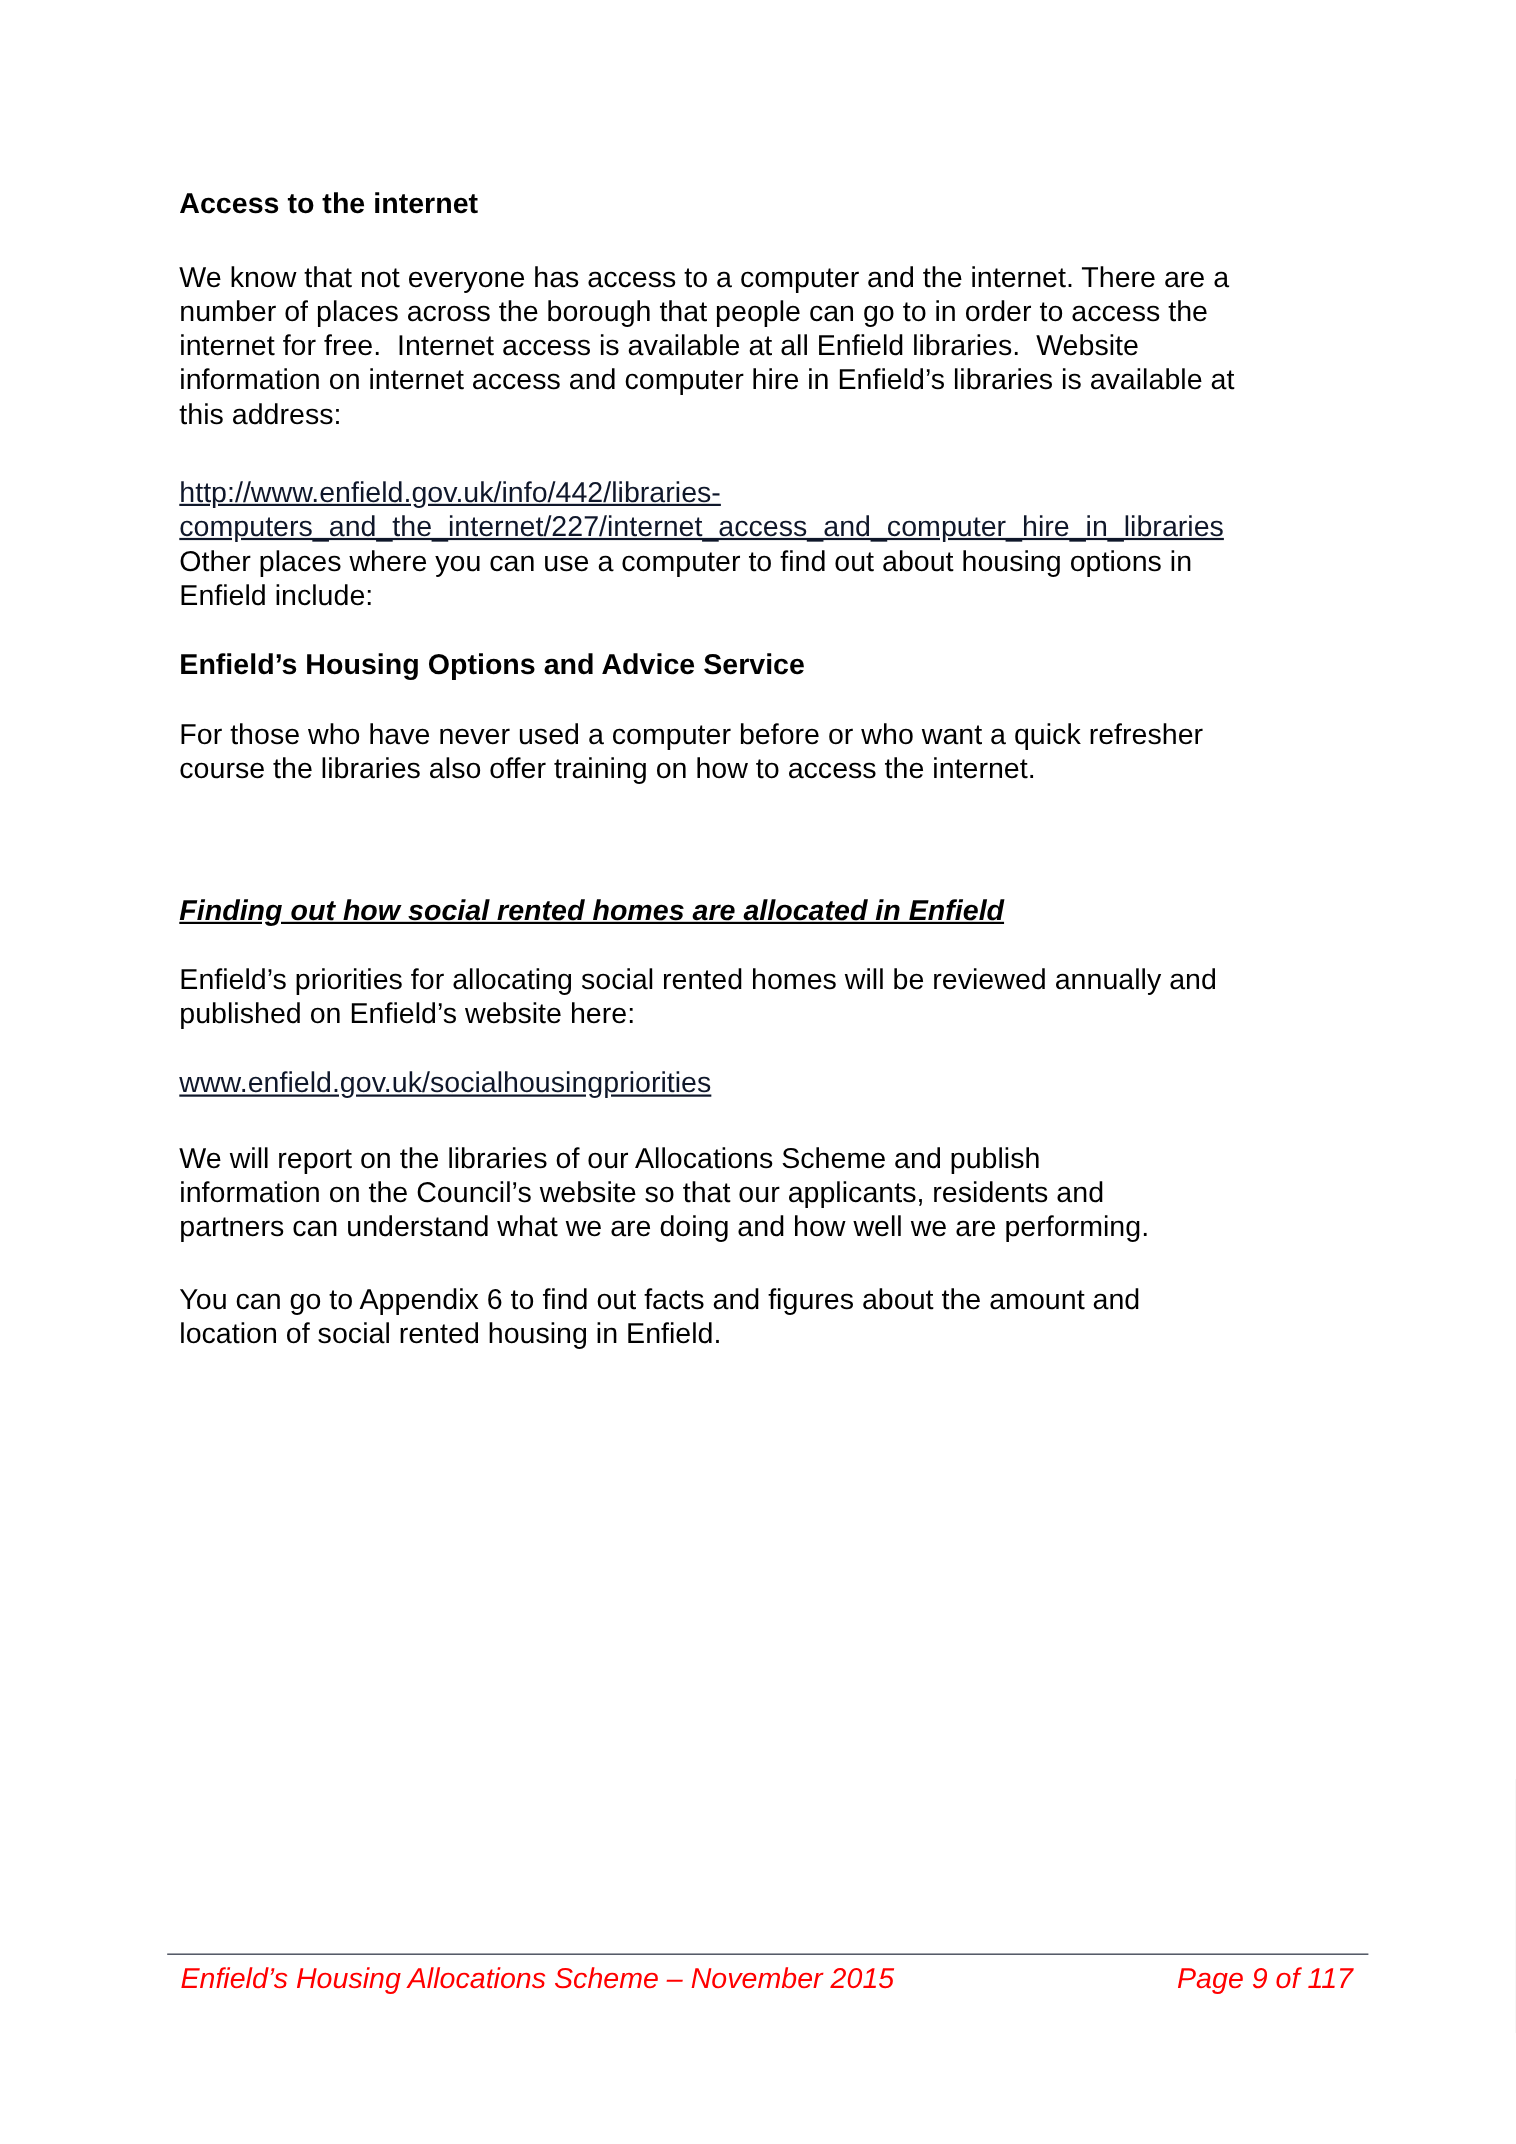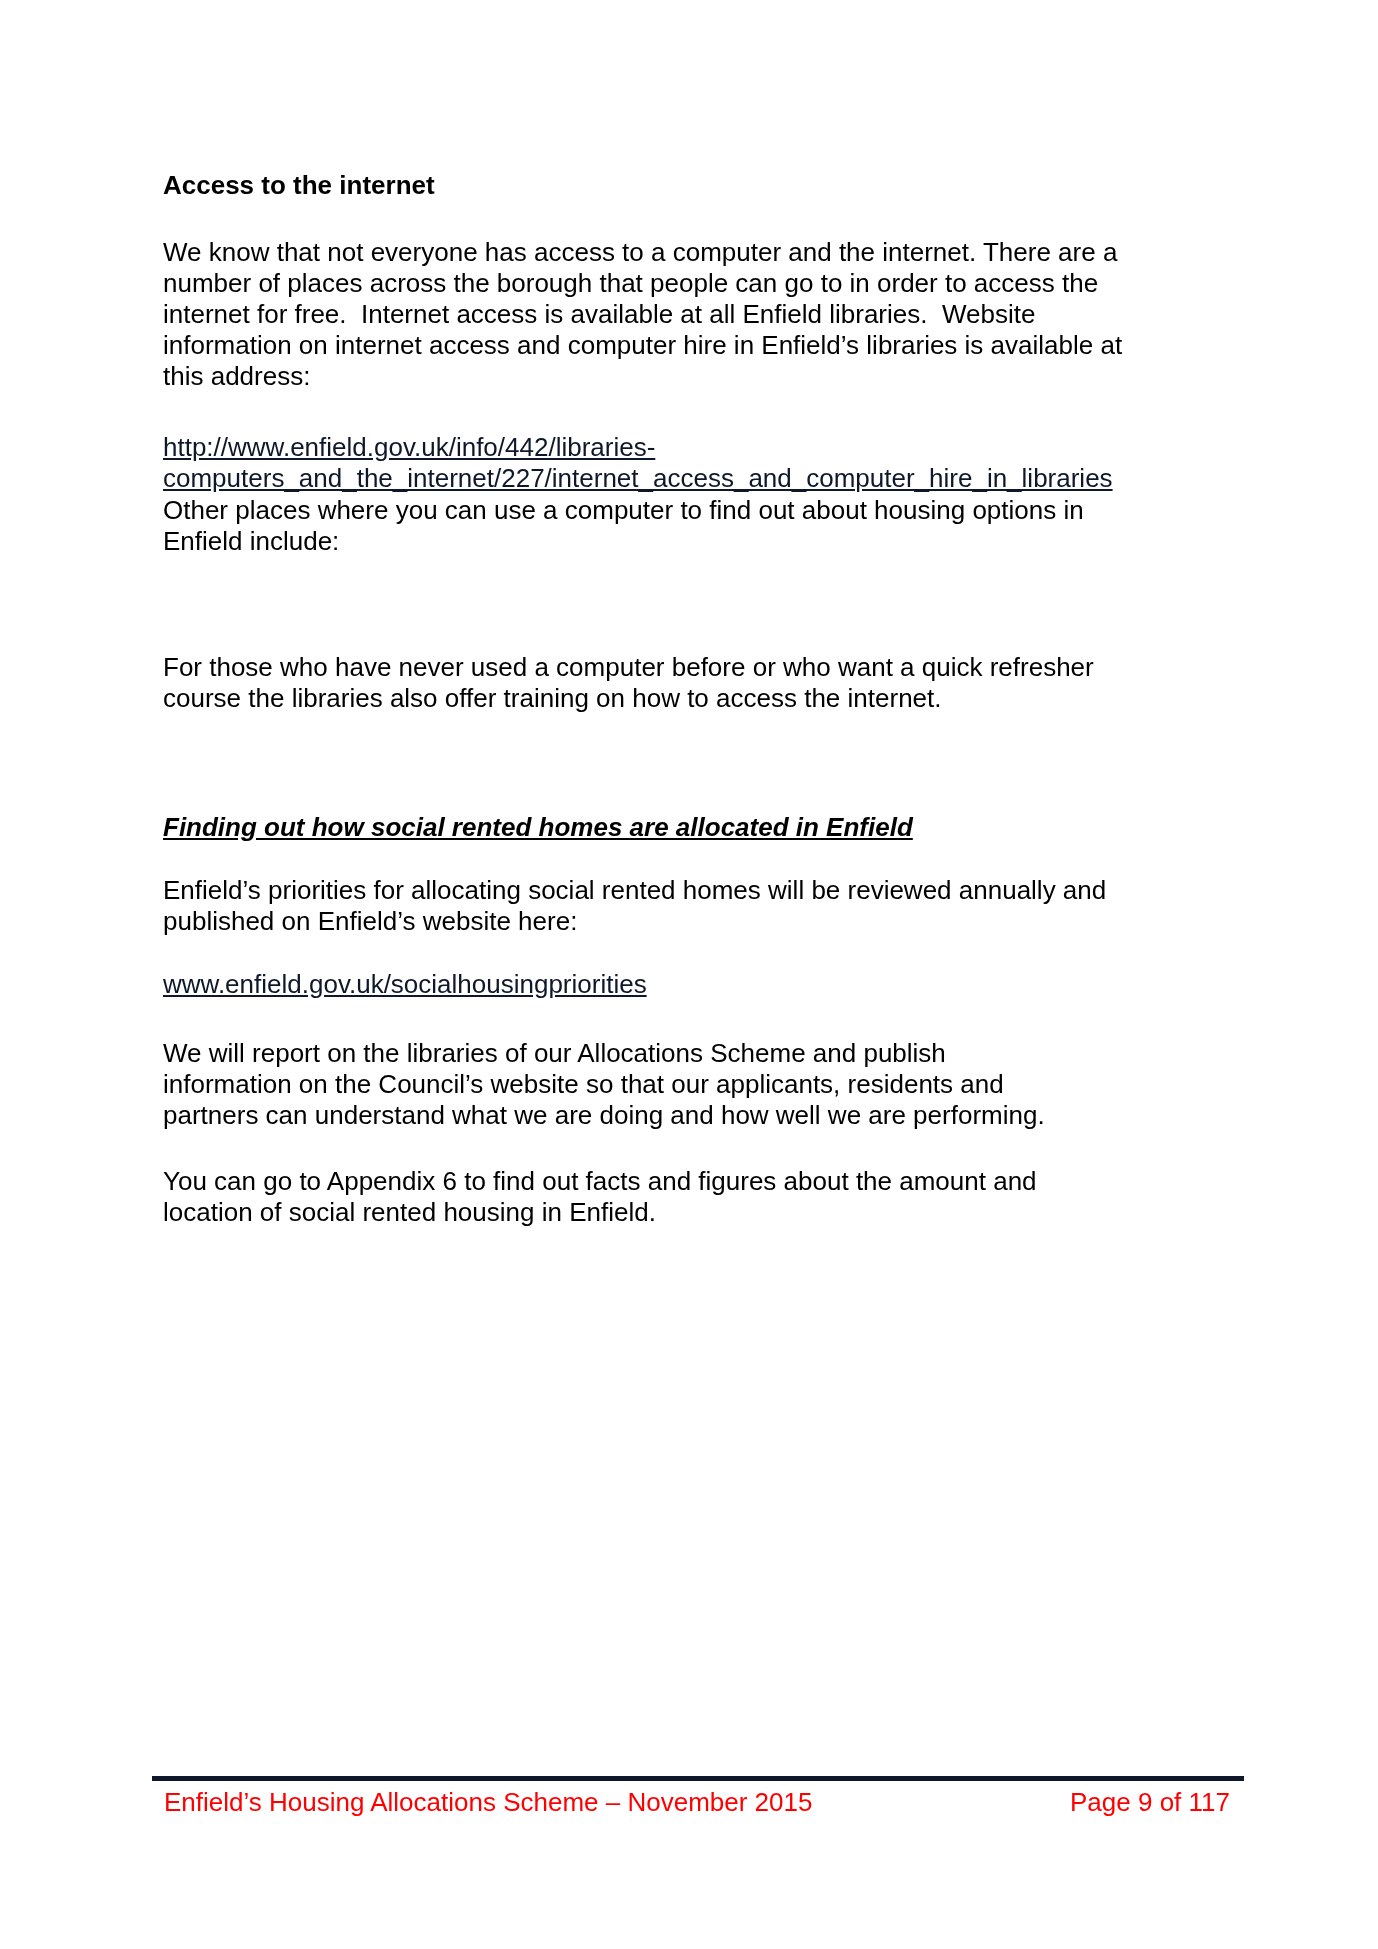--- a/index.html
+++ b/index.html
@@ -36,22 +36,23 @@
     color: #0f172a;
     text-decoration: underline;
     cursor: pointer;
     display: inline-block;
   }
   #footer {
     position: absolute;
     top: 1776px;
     left: 152px;
     width: 1092px;
-    border-top: 5px solid #0f172a;
+    border-top: 1px solid #0f172a;
     box-sizing: border-box;
+    font-style: italic;
   }
   #footer .footer-row {
     display: flex;
     justify-content: space-between;
     padding: 6px 14px 0 12px;
     color: #ff0000;
     font-size: 26px;
     line-height: 30px;
     white-space: pre;
   }
@@ -68,20 +69,21 @@
 this address:</div>
 
   <div class="block heading" style="top:170px">Access to the internet</div>
 
   <div class="block" style="top:432px"><a class="doc-link">http://www.enfield.gov.uk/info/442/libraries-
 computers_and_the_internet/227/internet_access_and_computer_hire_in_libraries</a></div>
 
   <div class="block" style="top:495px">Other places where you can use a computer to find out about housing options in
 Enfield include:</div>
 
+  <div class="block heading" style="top:589px">Enfield’s Housing Options and Advice Service</div>
 
   <div class="block" style="top:652px">For those who have never used a computer before or who want a quick refresher
 course the libraries also offer training on how to access the internet.</div>
 
   <div class="block heading-italic" style="top:812px">Finding out how social rented homes are allocated in Enfield</div>
 
   <div class="block" style="top:875px">Enfield’s priorities for allocating social rented homes will be reviewed annually and
 published on Enfield’s website here:</div>
 
   <div class="block" style="top:969px"><a class="doc-link">www.enfield.gov.uk/socialhousingpriorities</a></div>

